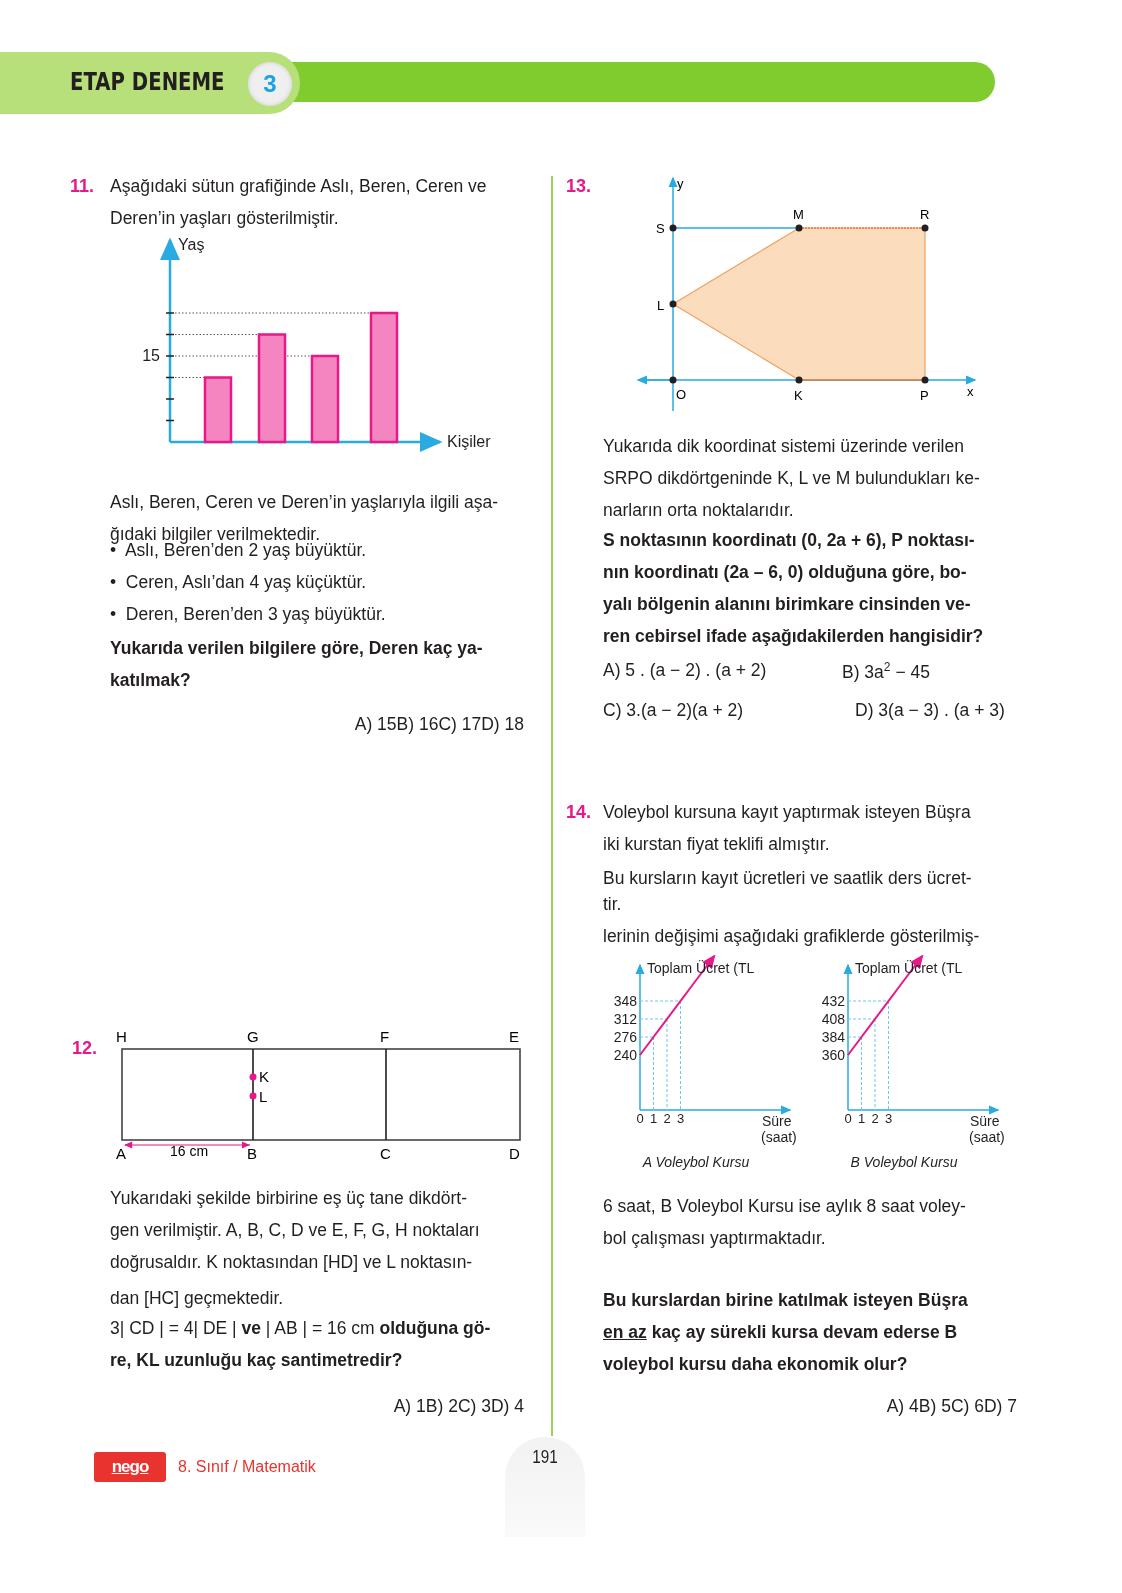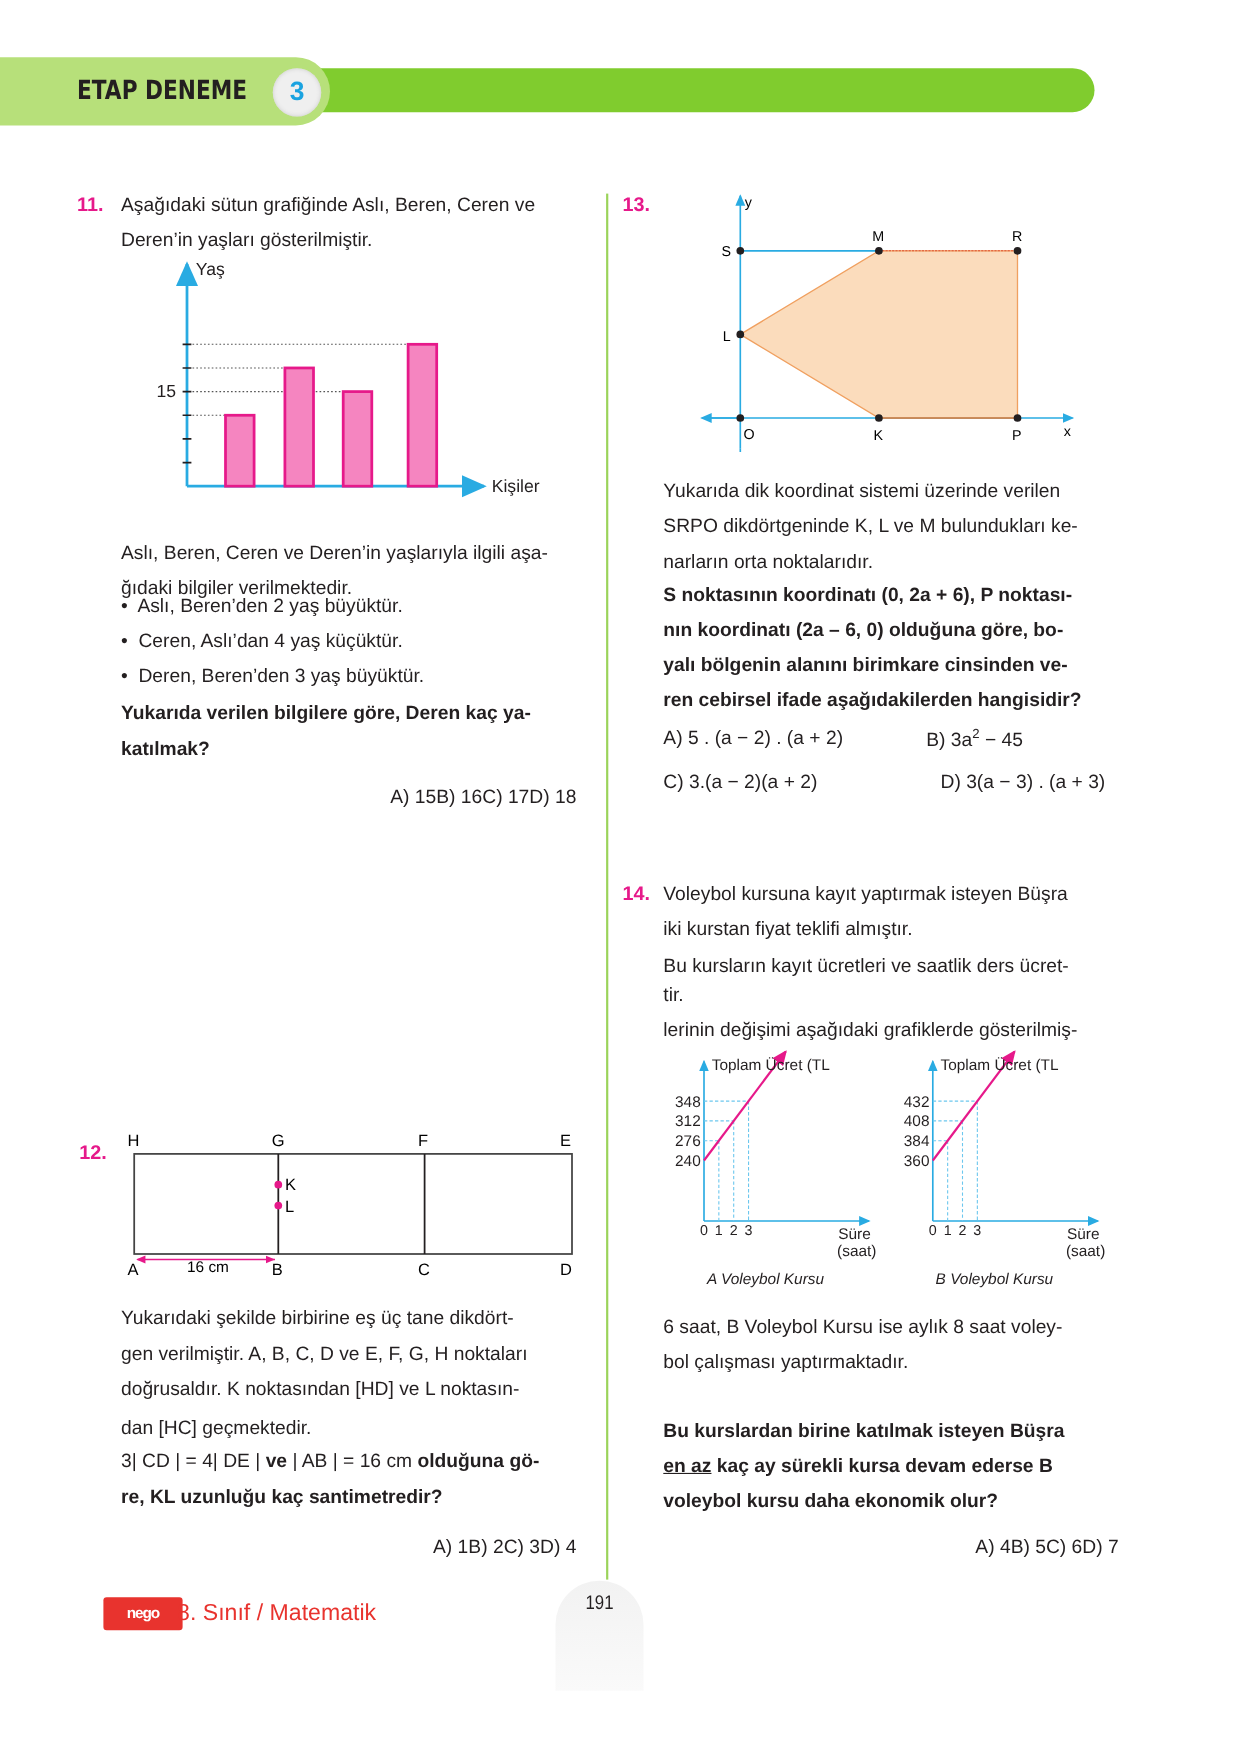--- a/index.html
+++ b/index.html
@@ -9,22 +9,22 @@
   .b{font-weight:bold;}
   .qnum{color:#e6198a;font-weight:bold;font-size:18px;}
   
   .band-light{left:0;top:52px;width:300px;height:62px;background:#b7e07a;border-radius:0 40px 40px 0;}
   .band-dark{left:290px;top:62px;width:705px;height:40px;background:#80cc2e;border-radius:0 22px 22px 0;}
   .etap{left:70px;top:68px;font-family:"DejaVu Sans",sans-serif;font-weight:bold;font-size:24px;letter-spacing:0px;color:#231f20;transform:scaleX(0.82);transform-origin:left center;}
   .badge{left:248px;top:62px;width:44px;height:44px;border-radius:50%;background:#efefef;box-shadow:inset 0 0 4px #ccc;text-align:center;line-height:44px;font-weight:bold;font-size:24px;color:#1aa3e0;}
   .vdivider{left:551px;top:176px;width:1.5px;height:1260px;background:#9bd35a;}
   .choices{display:flex;justify-content:flex-end;font-size:17.5px;}
   
-  .logo{left:94px;top:1452px;width:72px;height:30px;background:#e8332e;border-radius:3px;color:#fff;font-weight:bold;font-size:14px;text-align:center;line-height:29px;letter-spacing:-1px;}
-  .footer-title{left:161px;top:1452px;color:#e8332e;font-size:21px;line-height:30px;}
+  .logo{left:94px;top:1452px;width:72px;height:30px;background:#e8332e;border-radius:3px;color:#fff;font-weight:bold;font-size:17px;text-align:center;line-height:29px;letter-spacing:-1px;text-decoration:underline;}
+  .footer-title{left:178px;top:1452px;color:#e8332e;font-size:16px;line-height:30px;}
   .pagenum-bg{left:505px;top:1437px;width:80px;height:100px;background:linear-gradient(#f2f2f2,#fafafa);border-radius:40px 40px 0 0;}
   .pagenum{left:505px;top:1447px;width:80px;text-align:center;font-size:18px;transform:scaleX(0.85);}
   svg text{font-family:"Liberation Sans",sans-serif;}
   .u{text-decoration:underline;}
 </style>
 </head>
 <body>
 
 <div class="abs band-dark"></div>
 <div class="abs band-light"></div>

